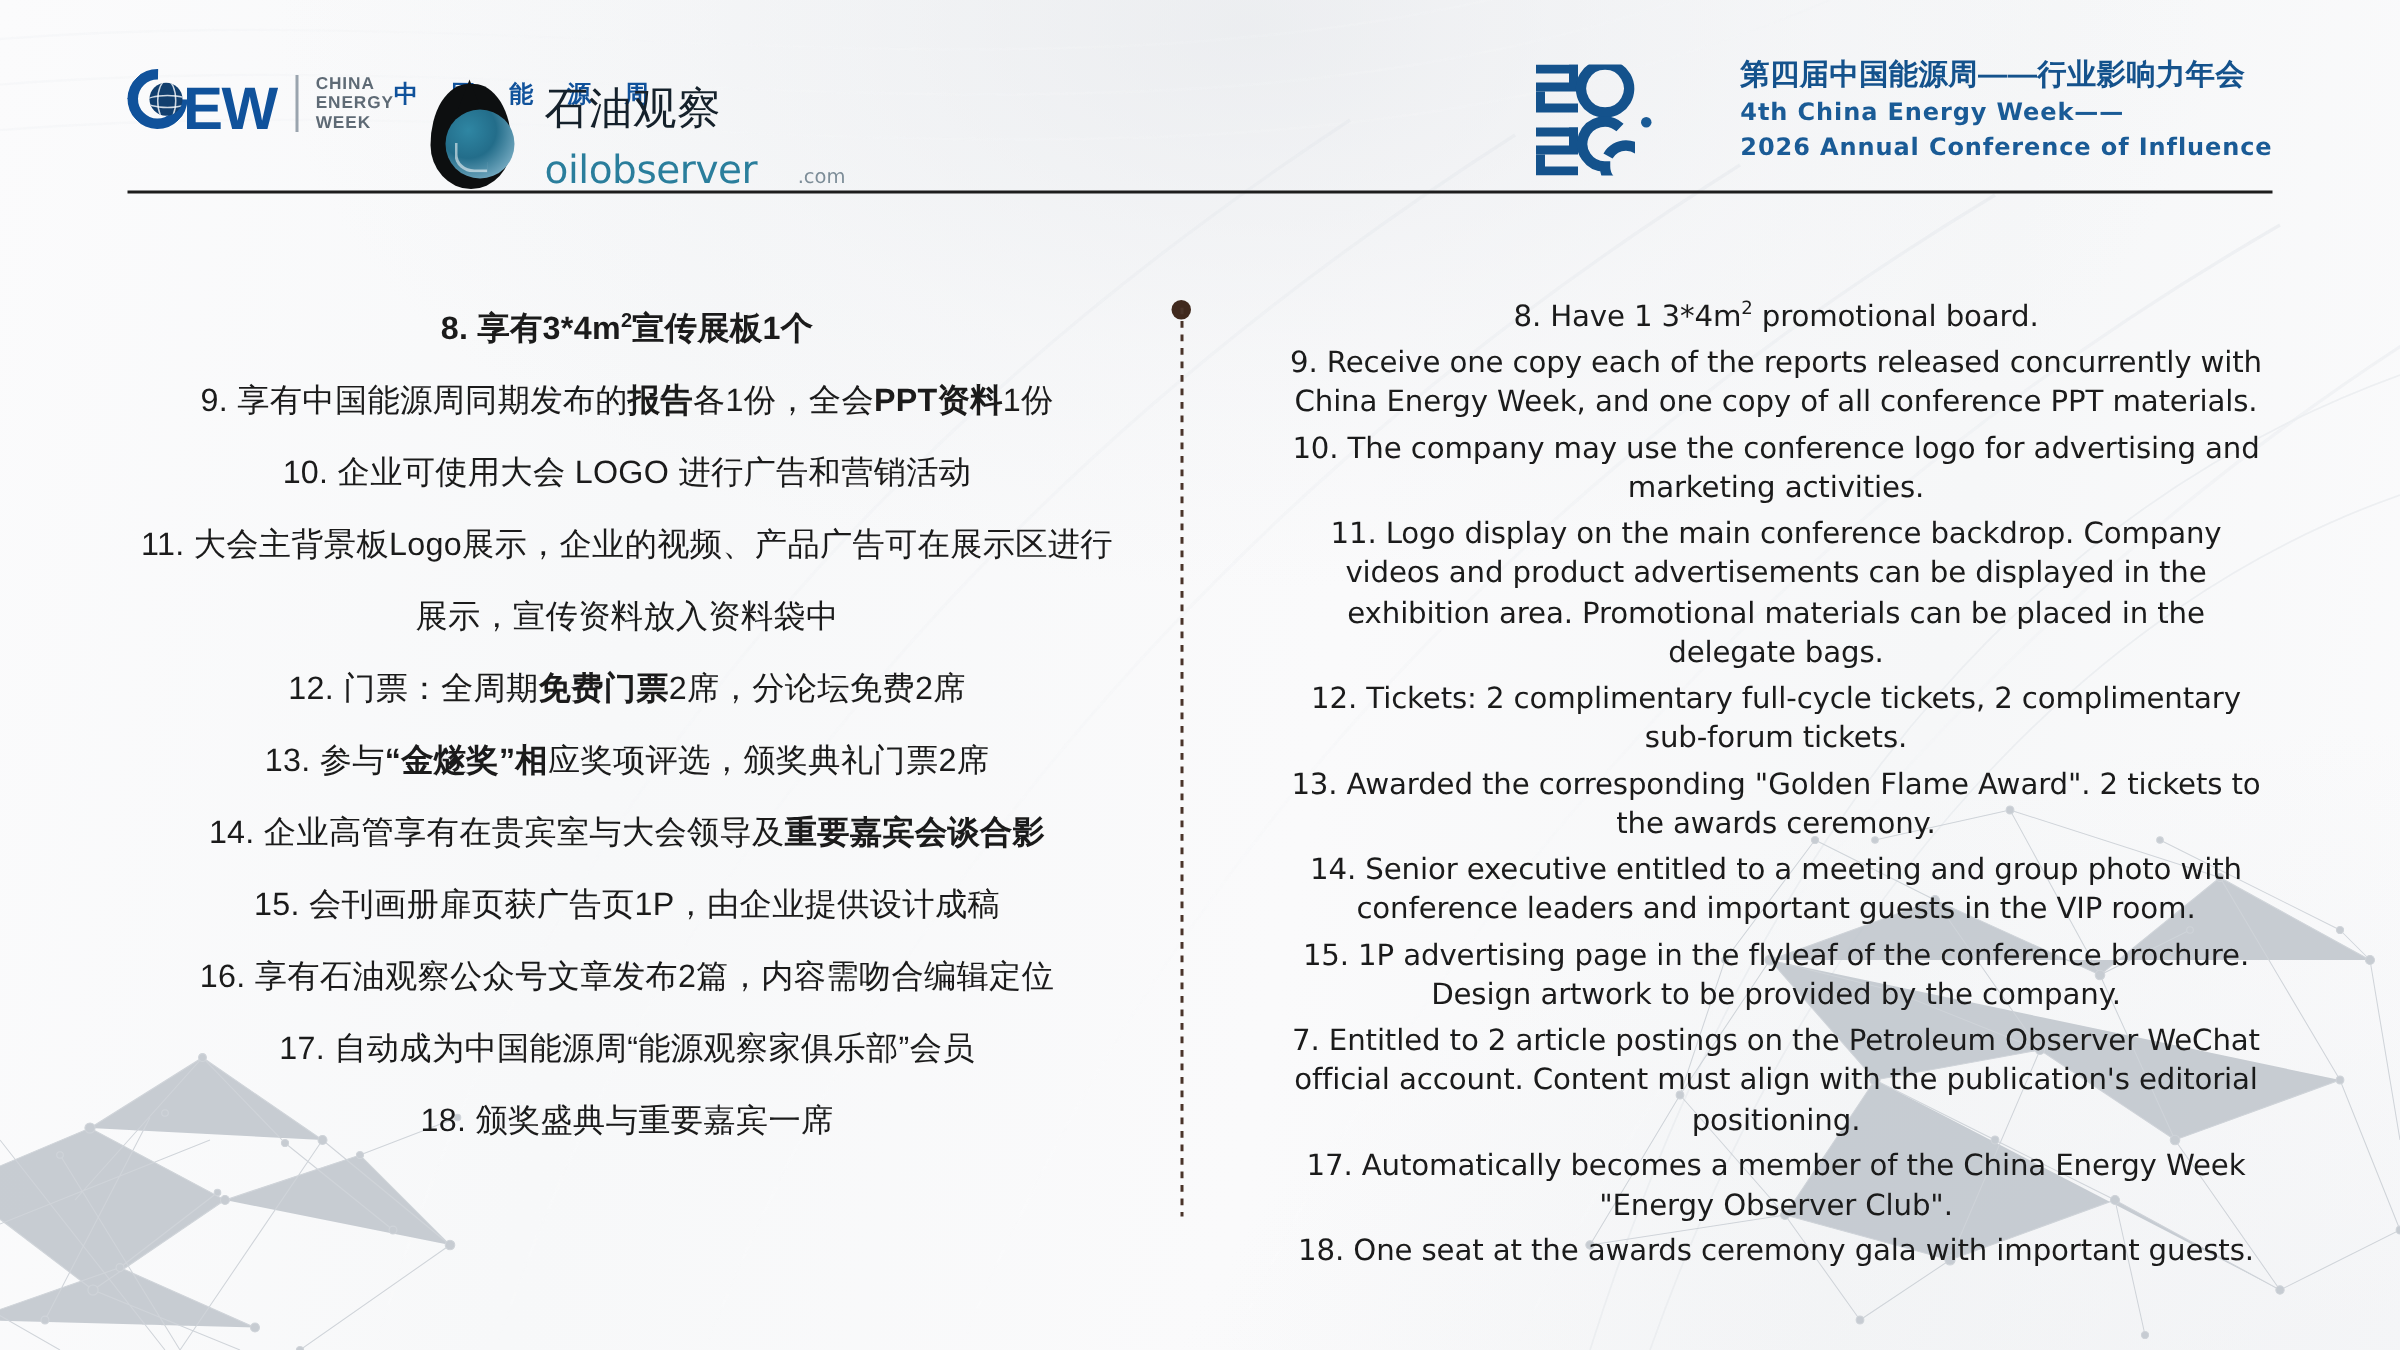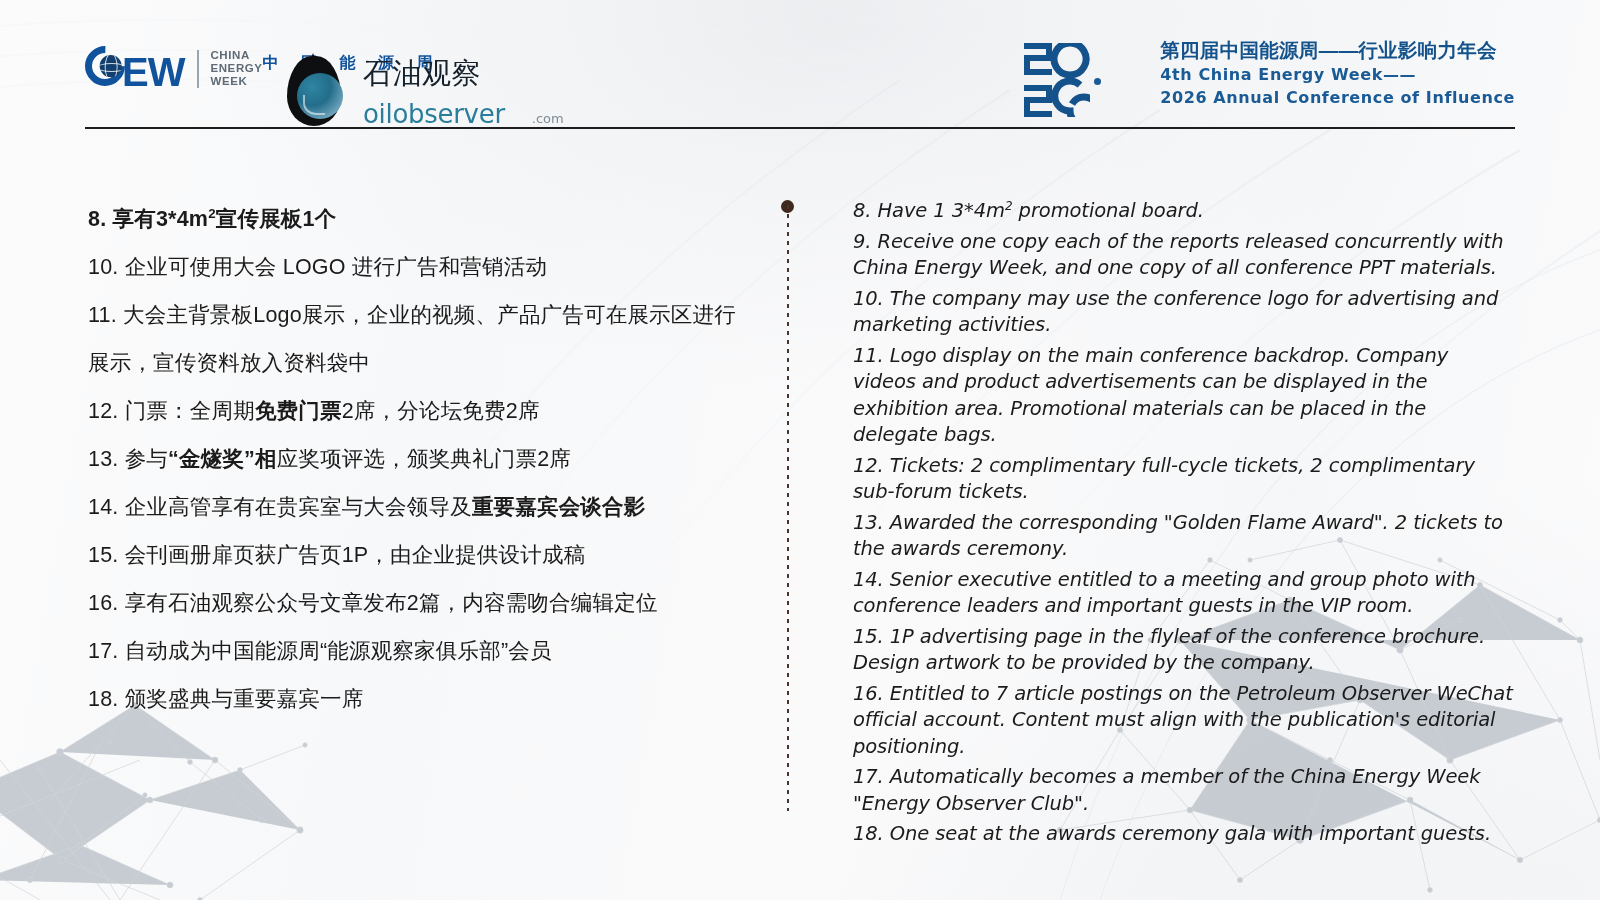--- a/index.html
+++ b/index.html
@@ -220,20 +220,21 @@
     line-height: 23px;
     font-family: "DejaVu Sans", sans-serif;
   }
 
   
   .content {
     position: absolute;
     left: 0; top: 150px;
     width: 1460px;
     height: 720px;
+    text-align: center;
   }
 
   .col-cn {
     position: absolute;
     left: 88px;
     top: 45px;
     width: 660px;
   }
   .cn-item {
     font-size: 21.5px;
@@ -270,21 +271,20 @@
     top: 48px;
     width: 662px;
   }
   .en-item {
     font-size: 19.5px;
     color: #1b1b1b;
     line-height: 26.5px;
     margin-bottom: 4px;
     letter-spacing: -.1px;
     font-family: "DejaVu Sans", sans-serif;
-    font-style: italic;
   }
 
   .sup { font-size: .62em; vertical-align: super; line-height: 0; }
 </style>
 </head>
 <body>
 
 <div class="slide">
 
   <svg class="bg-swoosh" width="1600" height="900" viewBox="0 0 1600 900" aria-hidden="true">
@@ -458,20 +458,21 @@
       </div>
     </div>
   </div>
 
   <div class="header-rule"></div>
 
   <div class="content">
 
     <div class="col-cn" id="cn-col">
         <div class="cn-item first"><b>8.</b> <b>享有3*4m<span class="sup">2</span>宣传展板1个</b></div>
+        <div class="cn-item">9. 享有中国能源周同期发布的<b>报告</b>各1份，全会<b>PPT资料</b>1份</div>
         <div class="cn-item">10. 企业可使用大会 LOGO 进行广告和营销活动</div>
         <div class="cn-item">11. 大会主背景板Logo展示，企业的视频、产品广告可在展示区进行展示，宣传资料放入资料袋中</div>
         <div class="cn-item">12. 门票：全周期<b>免费门票</b>2席，分论坛免费2席</div>
         <div class="cn-item">13. 参与<b>“金燧奖”相</b>应奖项评选，颁奖典礼门票2席</div>
         <div class="cn-item">14. 企业高管享有在贵宾室与大会领导及<b>重要嘉宾会谈合影</b></div>
         <div class="cn-item">15. 会刊画册扉页获广告页1P，由企业提供设计成稿</div>
         <div class="cn-item">16. 享有石油观察公众号文章发布2篇，内容需吻合编辑定位</div>
         <div class="cn-item">17. 自动成为中国能源周“能源观察家俱乐部”会员</div>
         <div class="cn-item">18. 颁奖盛典与重要嘉宾一席</div>
       </div>
@@ -481,18 +482,18 @@
 
     <div class="col-en" id="en-col">
         <div class="en-item">8. Have 1 3*4m<span class="sup">2</span> promotional board.</div>
         <div class="en-item">9. Receive one copy each of the reports released concurrently with China Energy Week, and one copy of all conference PPT materials.</div>
         <div class="en-item">10. The company may use the conference logo for advertising and marketing activities.</div>
         <div class="en-item">11. Logo display on the main conference backdrop. Company videos and product advertisements can be displayed in the exhibition area. Promotional materials can be placed in the delegate bags.</div>
         <div class="en-item">12. Tickets: 2 complimentary full-cycle tickets, 2 complimentary sub-forum tickets.</div>
         <div class="en-item">13. Awarded the corresponding "Golden Flame Award". 2 tickets to the awards ceremony.</div>
         <div class="en-item">14. Senior executive entitled to a meeting and group photo with conference leaders and important guests in the VIP room.</div>
         <div class="en-item">15. 1P advertising page in the flyleaf of the conference brochure. Design artwork to be provided by the company.</div>
-        <div class="en-item">16. Entitled to 7 article postings on the Petroleum Observer WeChat official account. Content must align with the publication's editorial positioning.</div>
+        <div class="en-item">7. Entitled to 2 article postings on the Petroleum Observer WeChat official account. Content must align with the publication's editorial positioning.</div>
         <div class="en-item">17. Automatically becomes a member of the China Energy Week "Energy Observer Club".</div>
         <div class="en-item">18. One seat at the awards ceremony gala with important guests.</div>
       </div>
   </div>
 </div>
 
 </body></html>

